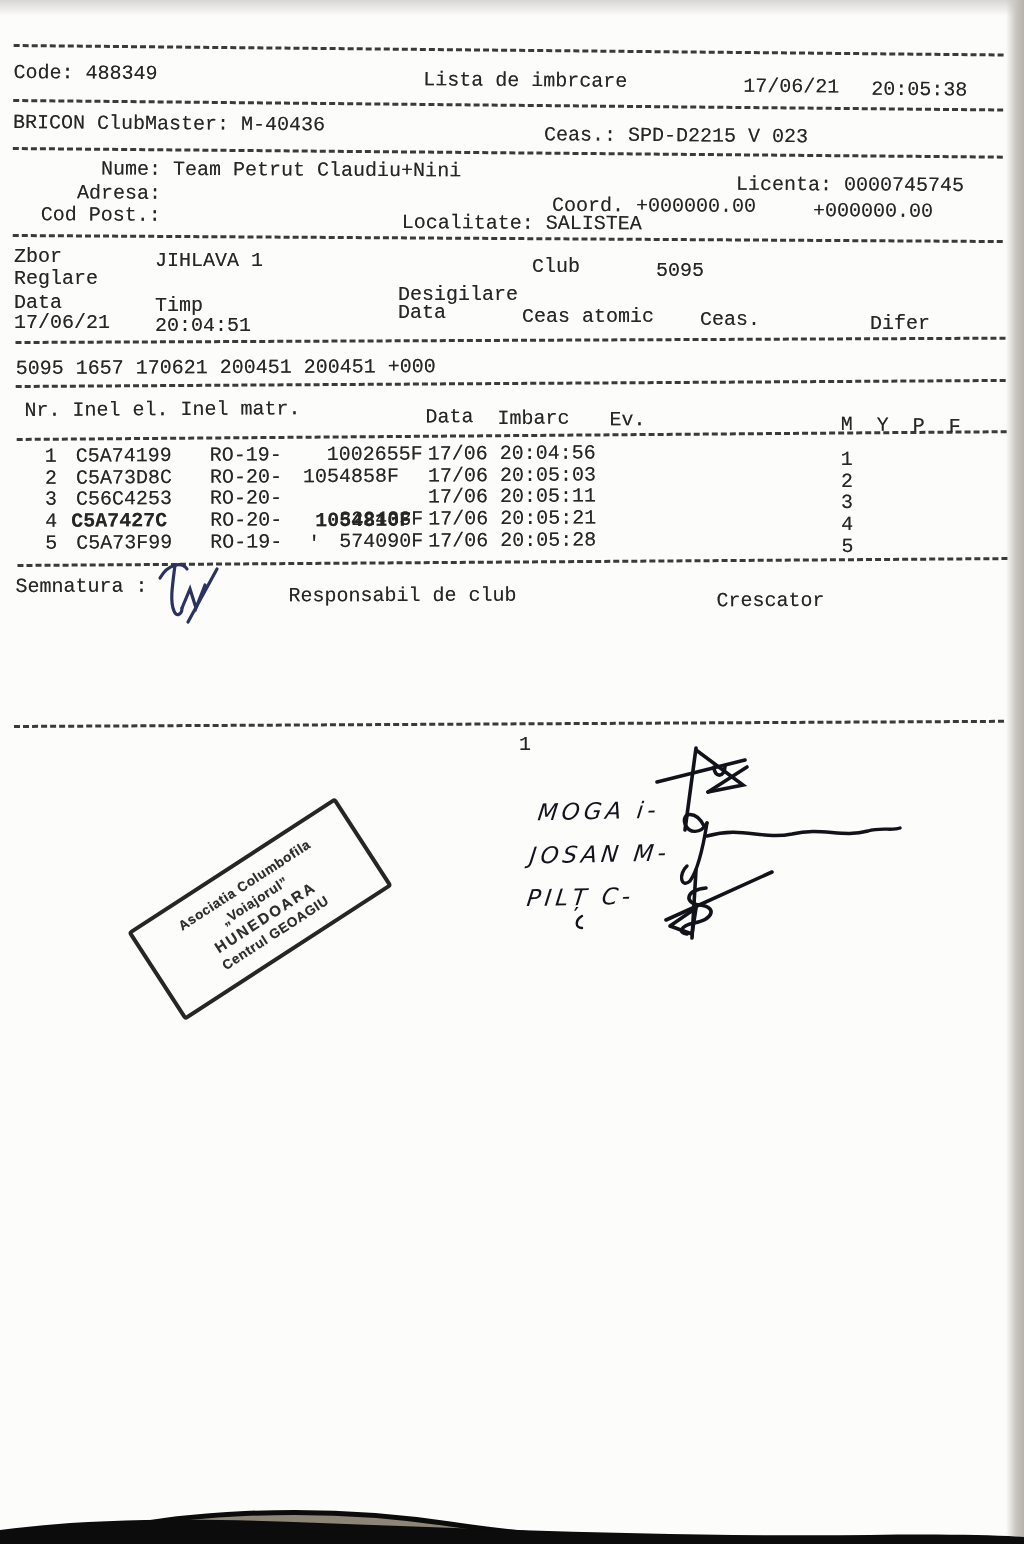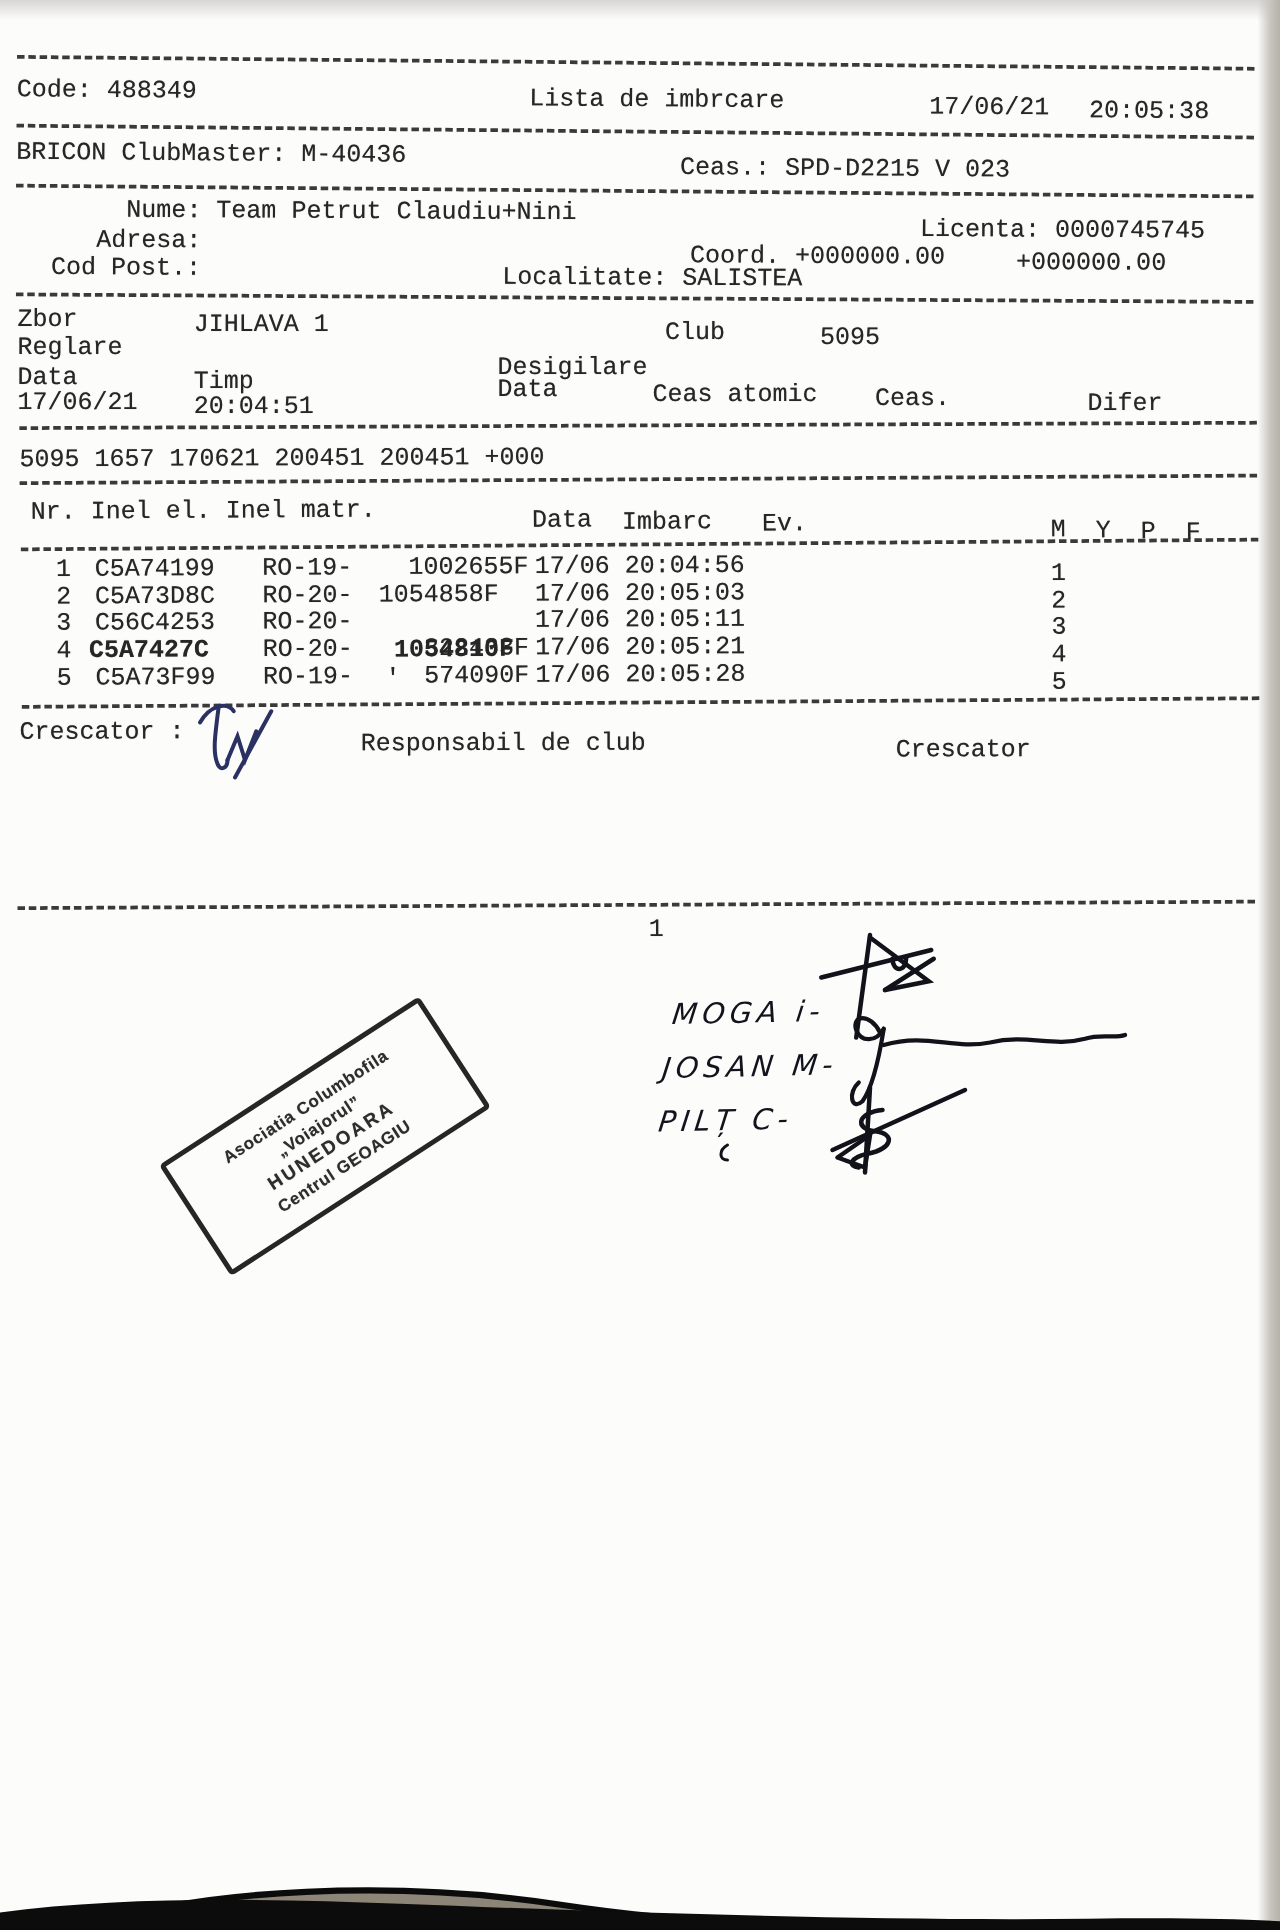--- a/index.html
+++ b/index.html
@@ -134,21 +134,21 @@
         <span class="t" style="left: 300px; top: 533px; width: 120px; display: inline-block; text-align: right;">574090F</span>
         <span class="t" style="left: 425px; top: 533px;">17/06</span>
         <span class="t" style="left: 497px; top: 533px;">20:05:28</span>
         <span class="t" style="left: 838px; top: 541px;">5</span>
         <span class="t" style="left: 305px; top: 535px;">'</span>
       </div>
     <div class="sep" style="top:564px;transform:rotate(-.05deg)"></div>
   </div>
 
   <div class="tilt g-e">
-    <span class="t" style="left:14px;top:576px">Crescator :</span>
+    <span class="t" style="left:14px;top:576px">Semnatura :</span>
     <span class="t" style="left:287px;top:586px">Responsabil de club</span>
     <span class="t" style="left:715px;top:592px">Crescator</span>
   </div>
 
   <svg class="sig" style="left:148px;top:558px" width="85" height="74" viewBox="0 0 85 74">
     <g fill="none" stroke="#2b3263" stroke-width="3.2" stroke-linecap="round">
       <path d="M12,20 C20,6 34,3 39,11"></path>
       <path d="M27,7 C24,30 22,44 26,53 C28,59 34,57 34,50"></path>
       <path d="M34,50 L42,31 L48,50 L57,27"></path>
       <path d="M40,64 L69,11"></path>

